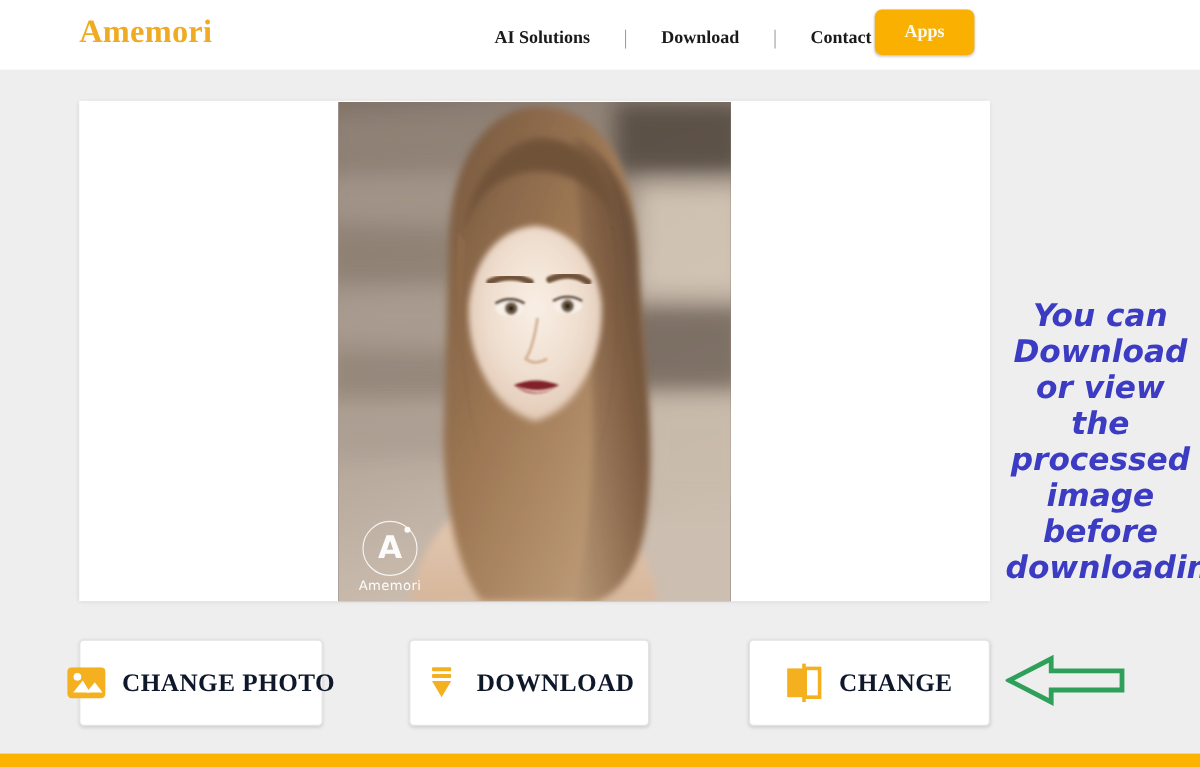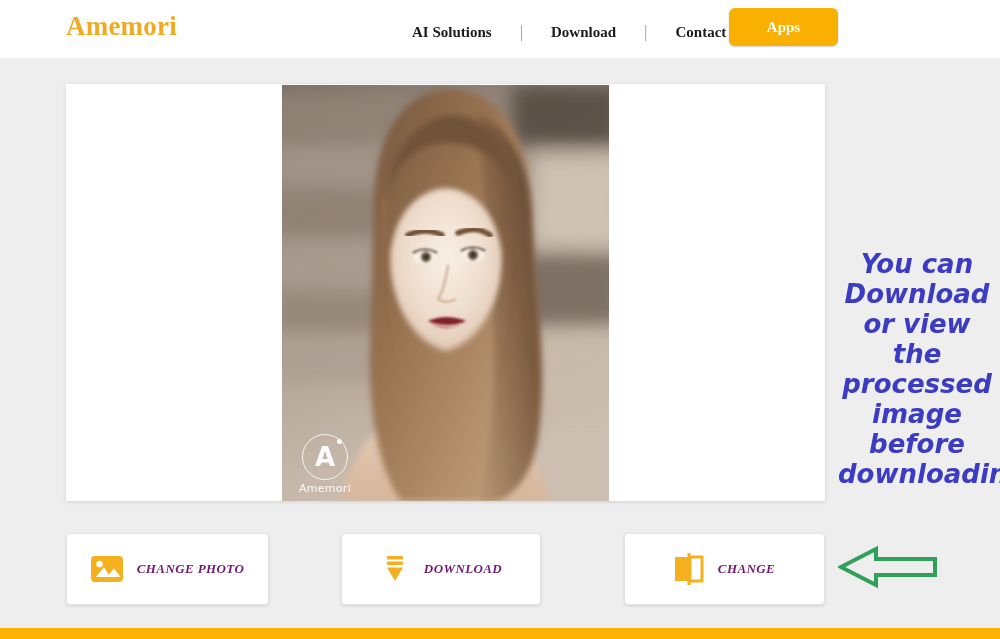--- a/index.html
+++ b/index.html
@@ -58,21 +58,21 @@
     font-family: "Liberation Serif", serif;
     font-size: 17px;
     font-weight: 300;
     padding: 0 26px;
     user-select: none;
   }
   .apps-btn {
     position: absolute;
     left: 729px;
     top: 8px;
-    width: 109px;
+    width: 83px;
     height: 38px;
     background: #f9b000;
     border: none;
     border-radius: 6px;
     color: #fffbee;
     font-family: "Liberation Serif", serif;
     font-size: 15px;
     font-weight: bold;
     cursor: pointer;
     display: flex;
@@ -180,26 +180,25 @@
     gap: 14px;
     cursor: pointer;
     box-sizing: border-box;
   }
   .btn-change  { left: 66px;  width: 203px; }
   .btn-download{ left: 341px; width: 200px; }
   .btn-result  { left: 624px; width: 201px; }
 
   .btn-label {
     font-family: "Liberation Serif", serif;
-    font-size: 13px;
-    font-weight: bold;
-    color: #701a75;
+    font-size: 21px;
+    font-weight: bold;
+    color: #0f172a;
     letter-spacing: .4px;
     white-space: nowrap;
-    font-style: italic;
   }
   .btn-icon { flex: 0 0 auto; line-height: 0; }
 
   
   .green-arrow {
     position: absolute;
     left: 838px;
     top: 541px;
     width: 100px;
     height: 52px;

